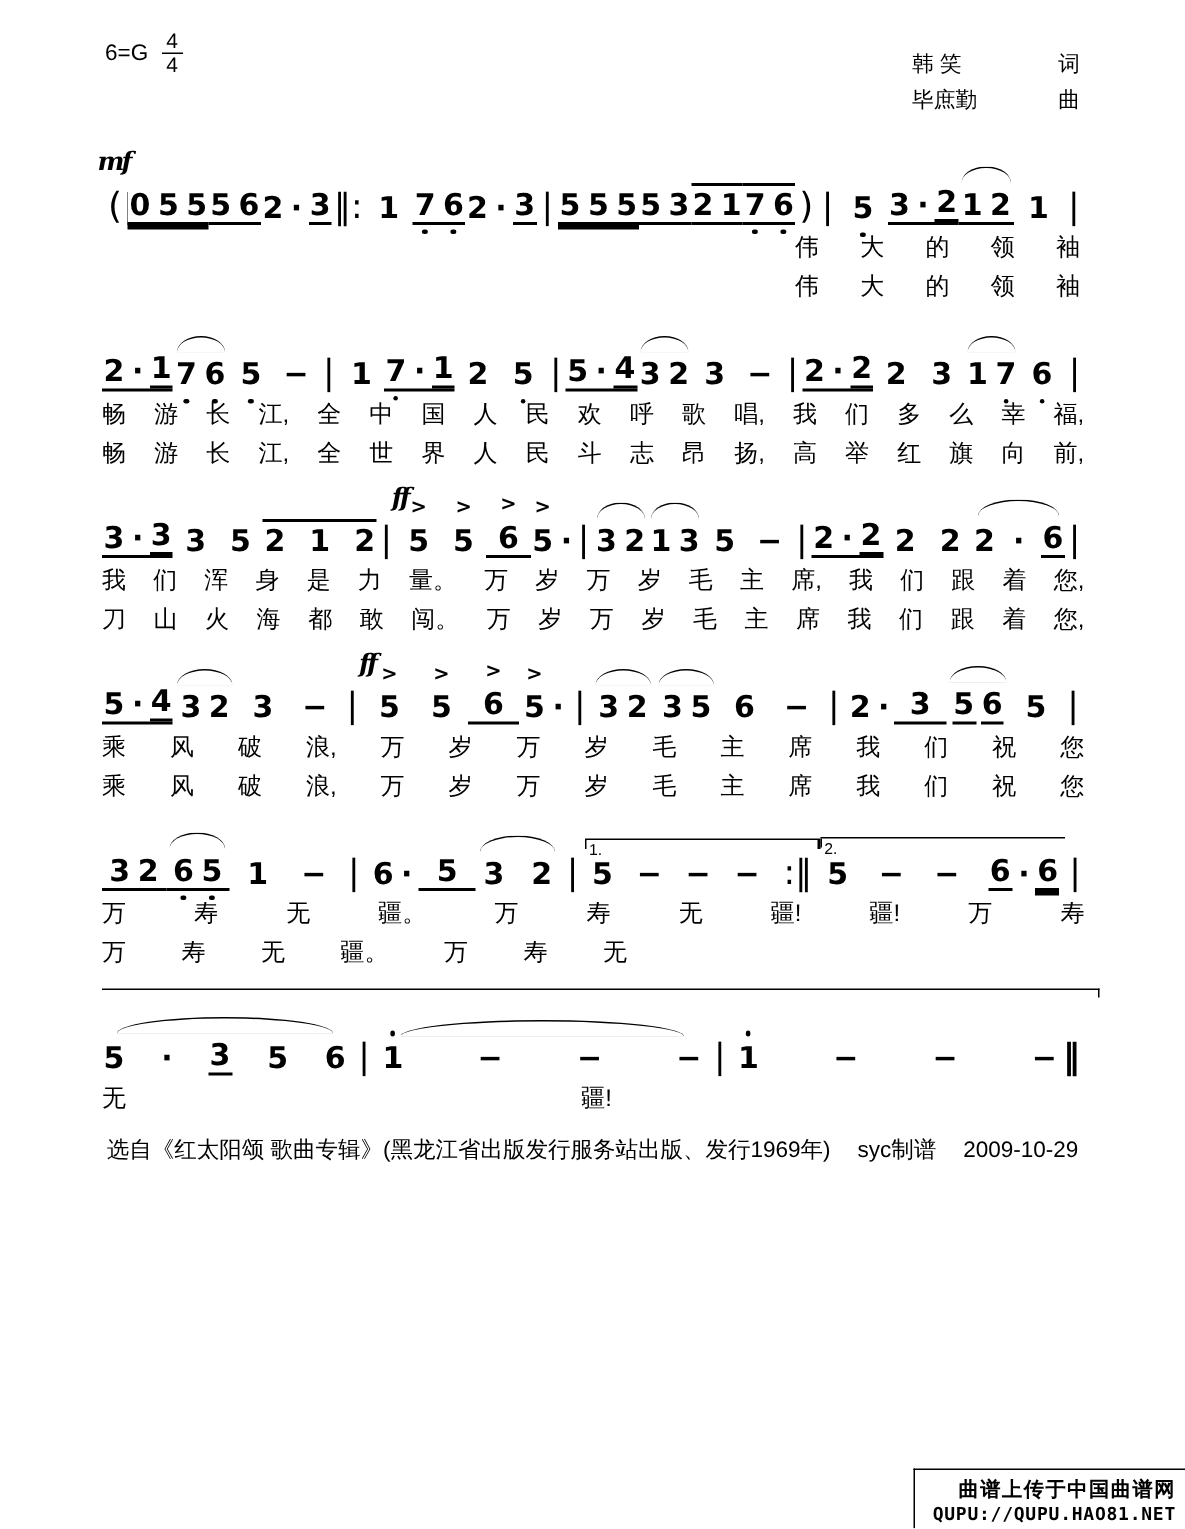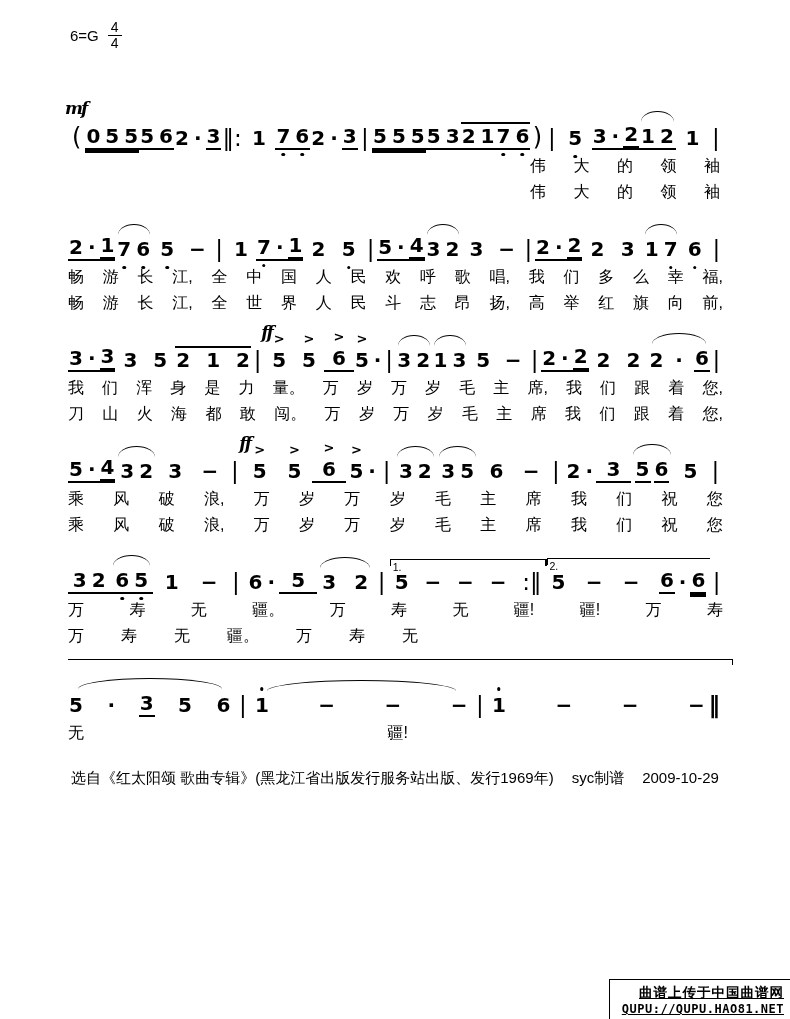--- a/index.html
+++ b/index.html
@@ -39,40 +39,50 @@
        letter-spacing:-2px;font-style:italic;}
   .arc{position:absolute;left:6%;right:6%;top:-14px;height:10px;
        border-top:1.6px solid #000;border-radius:50% 50% 0 0/100% 100% 0 0;}
   .volta{border-top:1.3px solid #000;padding:10px 4px 0 4px;}
   .volta::before{content:"";position:absolute;left:0;top:0;width:1.3px;height:6px;background:#000;}
   .volta:not(.open)::after{content:"";position:absolute;right:0;top:0;width:1.3px;height:6px;background:#000;}
   .vlabel{position:absolute;left:3px;top:1px;font:normal 10.5px "Liberation Sans",sans-serif;font-style:normal;}
   .sys-topline{position:relative;height:7px;margin:0 -10px 4px 0;border-top:1.3px solid #000;}
   .sys-topline::after{content:"";position:absolute;right:0;top:-1px;width:1.3px;height:6px;background:#000;}
   .lyrics-row{display:flex;justify-content:space-between;font-size:16px;line-height:1.25;margin-top:6px;}
-  .footer{width:790px;text-align:center;font-size:15px;margin-top:26px;}
+  .footer{width:790px;text-align:center;font-size:15px;margin-top:14px;}
   .footer .sep{display:inline-block;width:18px;}
   .watermark{position:absolute;right:0;bottom:0;border-top:1px solid #000;border-left:1px solid #000;
-             padding:4px 6px 3px 12px;text-align:right;background:#fff;text-decoration:underline;}
+             padding:4px 6px 3px 12px;text-align:right;background:#fff;}
   .wm1{font-size:13.5px;font-weight:bold;letter-spacing:1px;}
   .wm2{font-size:12px;font-weight:bold;font-family:"DejaVu Sans Mono",monospace;letter-spacing:0.5px;}
 </style>
 </head>
 <body>
 
 <div class="page">
 
 
   <div class="meta">
     <div class="keysig">
       <span>6=G</span>
       <span class="frac">
         <span class="num">4</span>
         <span class="den">4</span>
       </span>
+    </div>
+    <div class="credits">
+      <div class="credit-row">
+        <span>韩 笑</span>
+        <span>词</span>
+      </div>
+      <div class="credit-row">
+        <span>毕庶勤</span>
+        <span>曲</span>
+      </div>
     </div>
   </div>
 
   <div class="score">
       <div class="system">
         <div class="notes-row">
           <span class="nt paren" style="position: relative; flex: 0.5 1 0px;">(<i class="dyn">mf</i></span>
           <span class="grp bu2" style="flex: 1.5 1 0px;">
             <span class="nt">0</span>
             <span class="nt">5</span>

